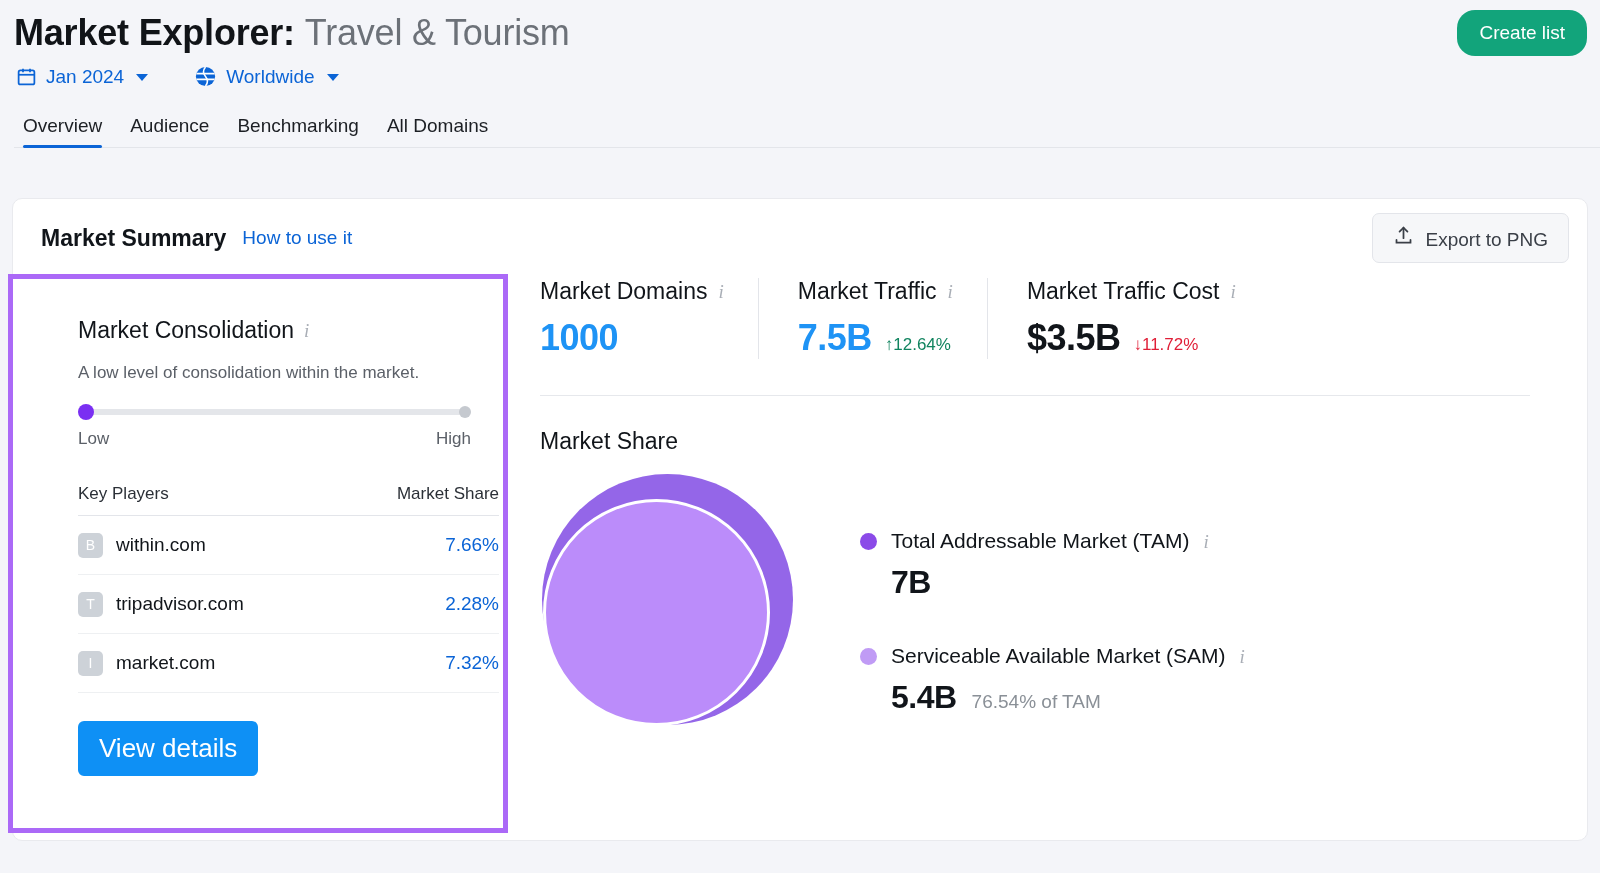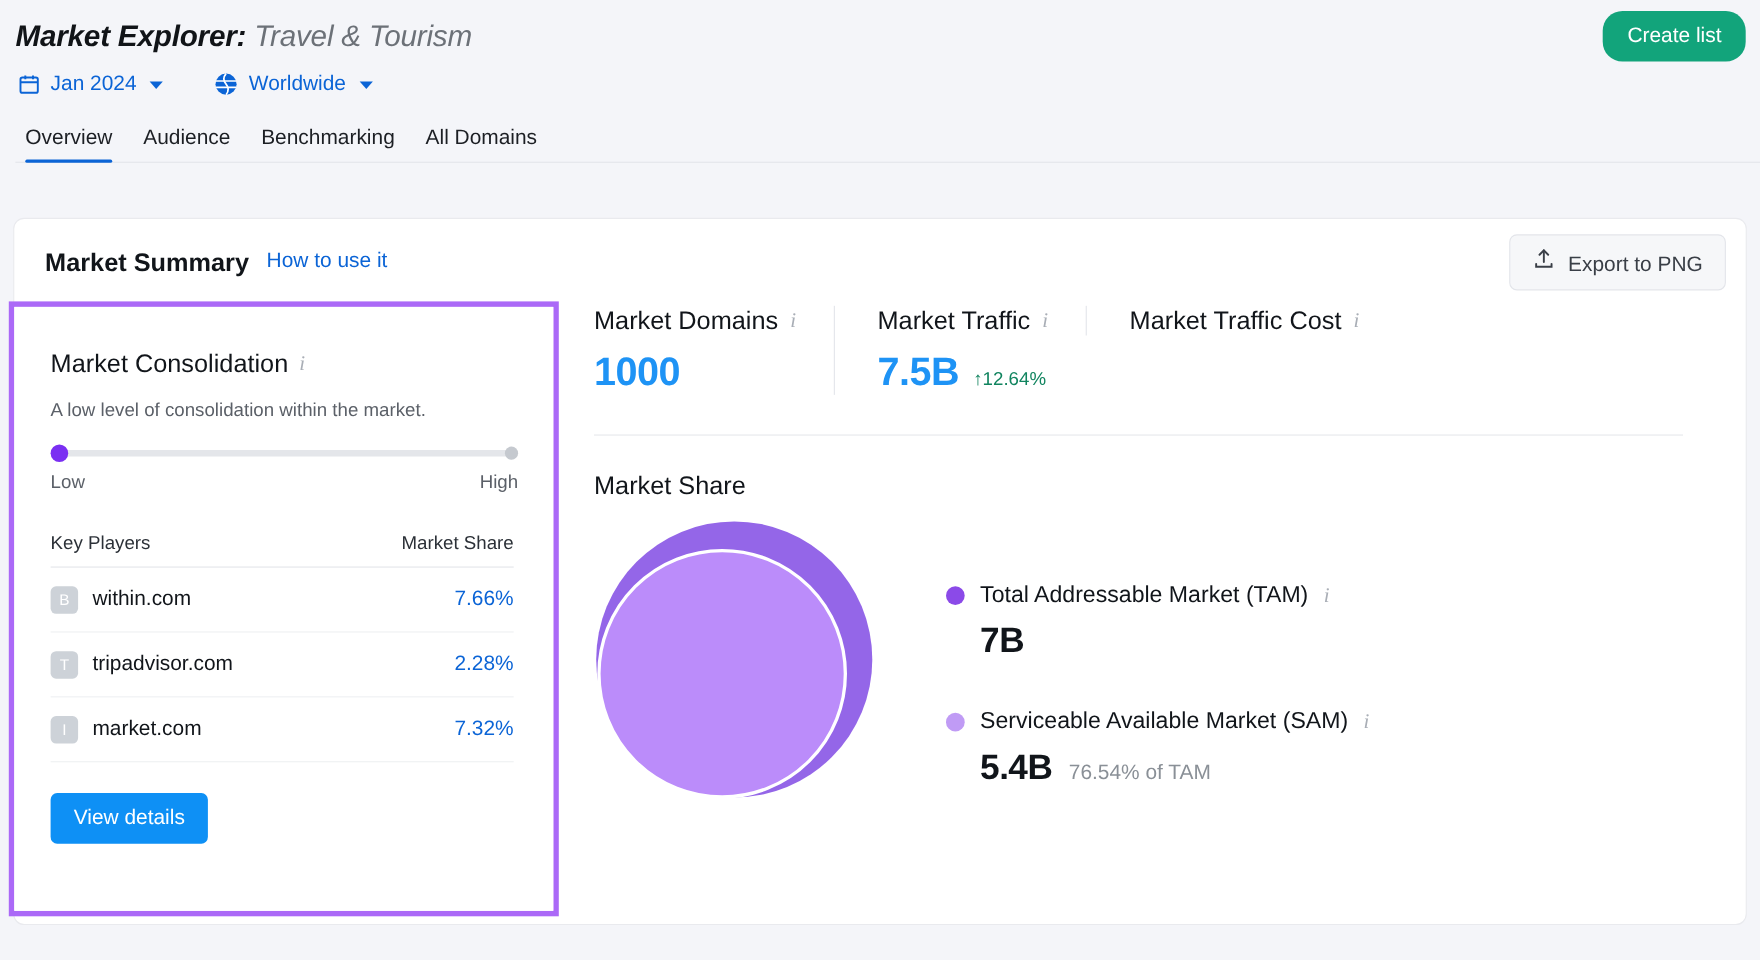--- a/index.html
+++ b/index.html
@@ -8,27 +8,26 @@
     height: 873px;
     background: #f4f5f9;
     font-family: "Liberation Sans", sans-serif;
     overflow: hidden;
   }
   .page { position: relative; width: 1600px; height: 873px; }
 
   
   .app-header { padding: 14px 0 0 14px; }
   .page-title {
-    font-size: 27px;
+    font-size: 36px;
     font-weight: 700;
     color: #111418;
     letter-spacing: -0.2px;
     line-height: 38px;
     white-space: nowrap;
-    font-style: italic;
   }
   .page-title .subject { color: #6c7178; font-weight: 400; }
 
   .filter-row {
     display: flex;
     align-items: center;
     gap: 46px;
     margin-top: 13px;
     padding-left: 2px;
   }
@@ -137,20 +136,21 @@
   
   .consolidation-wrap {
     position: absolute;
     left: 8px;
     top: 274px;
     width: 500px;
     height: 559px;
     border: 5px solid #ab69f7;
     background: #fff;
     z-index: 5;
+    padding-left: 32px;
   }
   .consolidation {
     width: 100%;
     height: 100%;
     background: #fff;
     padding: 38px 32px 0 33px;
   }
   .sec-title-row { display: flex; align-items: center; gap: 10px; }
   .sec-title { font-size: 23px; color: #11151a; white-space: nowrap; }
   .info-i {
@@ -229,21 +229,21 @@
   .player-name { font-size: 19px; color: #11151a; white-space: nowrap; }
   .player-share { font-size: 19px; color: #0b64d6; cursor: pointer; }
 
   .view-details-btn {
     margin-top: 28px;
     background: #0e90f5;
     color: #fff;
     border: none;
     border-radius: 6px;
     padding: 12px 21px;
-    font-size: 19px;
+    font-size: 26px;
     font-family: inherit;
     cursor: pointer;
     white-space: nowrap;
   }
 
   
   .right-col {
     position: absolute;
     left: 540px;
     top: 278px;
@@ -458,20 +458,24 @@
           <span class="metric-value blue">7.5B</span>
           <span class="delta up">↑<span>12.64%</span></span>
         </div>
       </div>
 
       <div class="metric">
         <div class="metric-label-row">
           <span class="metric-label">Market Traffic Cost</span>
           <span class="info-i">i</span>
         </div>
+        <div class="metric-value-row">
+          <span class="metric-value dark">$3.5B</span>
+          <span class="delta down">↓<span>11.72%</span></span>
+        </div>
       </div>
     </div>
 
     <div class="hr"></div>
 
     <div class="market-size-title">Market Share</div>
 
     <div class="size-area">
       <div class="bubbles">
         <div class="bubble-tam"></div>

